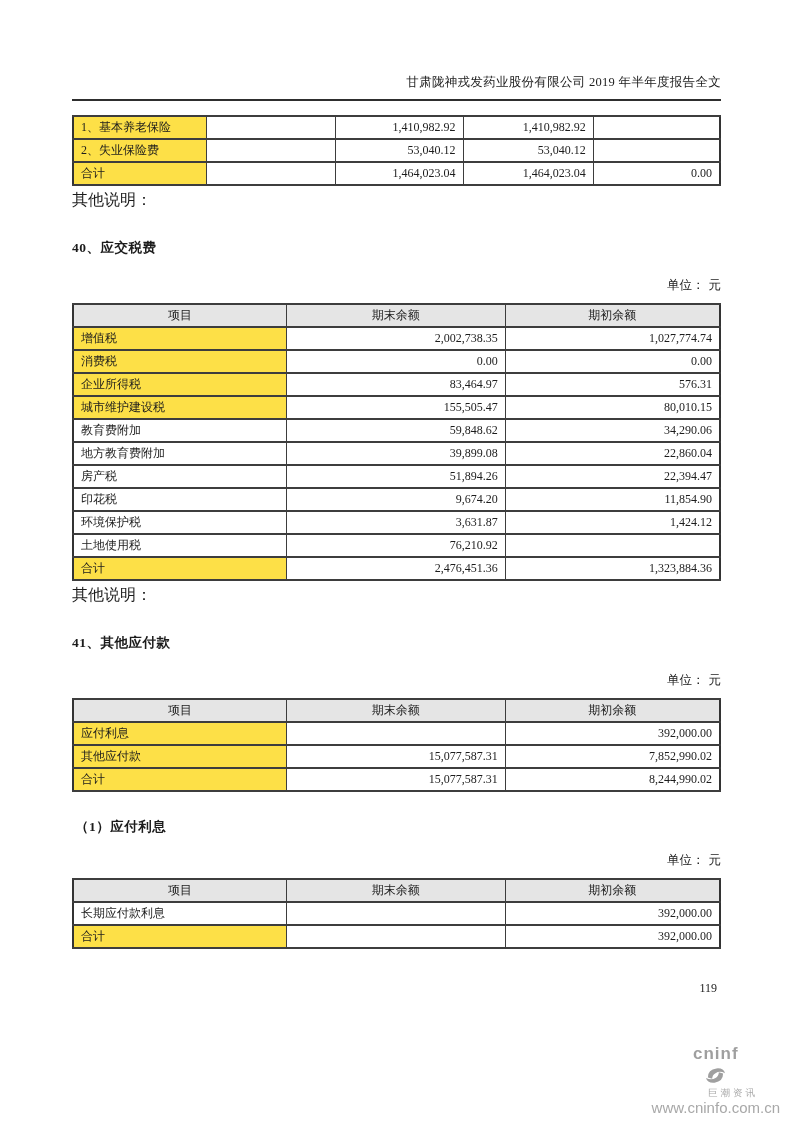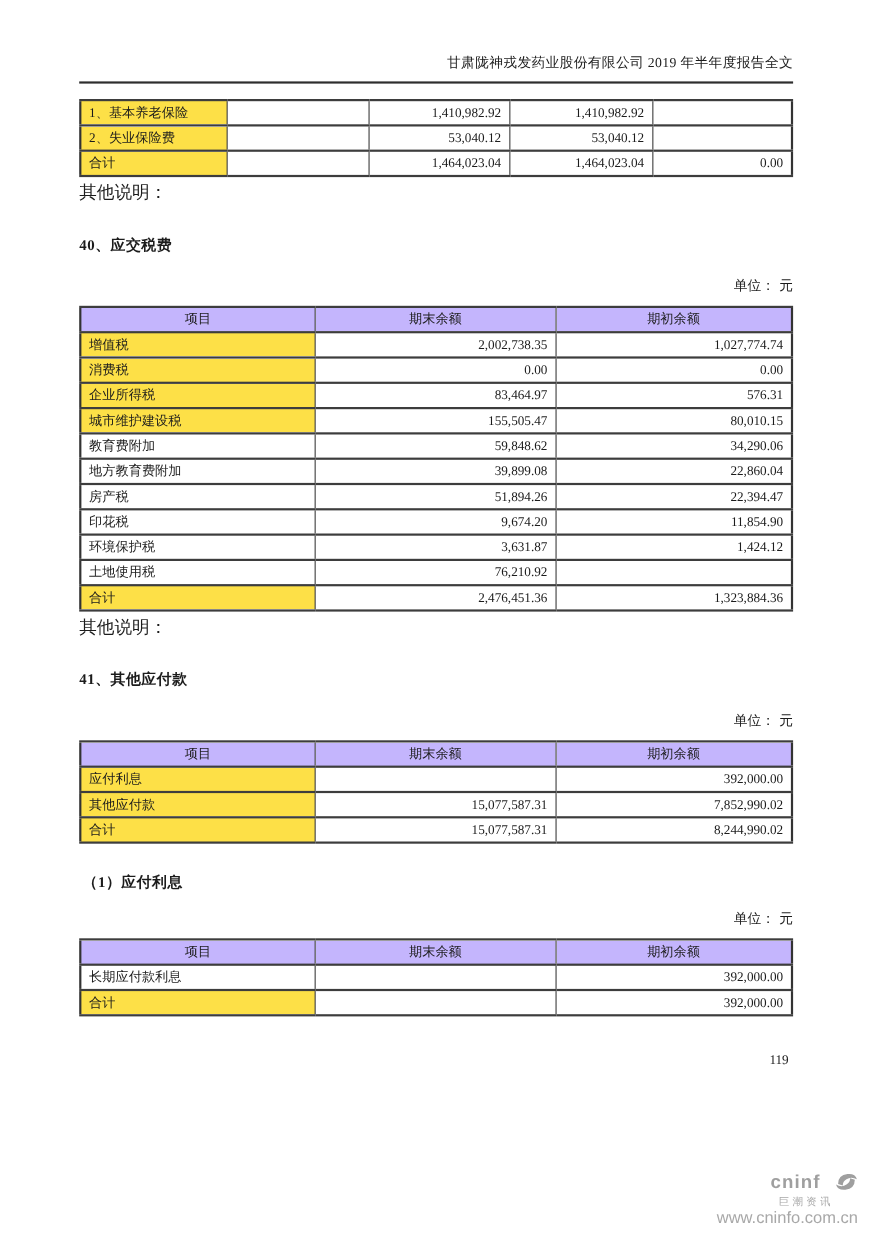--- a/index.html
+++ b/index.html
@@ -9,21 +9,21 @@
     width: 793px; height: 1122px;
     margin: 0 auto;
     background: #ffffff;
     font-family: "Liberation Serif", "DejaVu Serif", serif;
     color: #1c1c1c;
     overflow: hidden;
   }
   .content { margin: 0 72px; width: 649px; }
 
   .doc-header {
-    padding-top: 49px;
+    padding-top: 74px;
     padding-bottom: 8px;
     text-align: right;
     font-size: 12.5px;
     letter-spacing: 0.3px;
     border-bottom: 2px solid #2e2e2e;
   }
 
   table.rtable {
     width: 100%;
     border-collapse: collapse;
@@ -35,21 +35,21 @@
     border-left: 1px solid #3d3d3d;
     border-right: 1px solid #3d3d3d;
     border-top: 2px solid #3d3d3d;
     border-bottom: 2px solid #3d3d3d;
     height: 20px;
     padding: 2px 7px;
     overflow: hidden;
     white-space: nowrap;
   }
   table.rtable th {
-    background: #c4b5fd;
+    background: #e5e5e5;
     font-weight: normal;
     text-align: center;
   }
   td.lbl { text-align: left; }
   td.val { text-align: right; }
   td.shade { background: #fde047; }
 
   .note { font-size: 16px; margin-top: 4px; }
 
   .section-heading {
@@ -85,21 +85,23 @@
     right: 13px;
     bottom: 6px;
     text-align: right;
     color: #a3a3a3;
     font-family: "Liberation Sans", "DejaVu Sans", sans-serif;
     line-height: 1.15;
   }
   .wm-brand-row {
     display: flex;
     justify-content: flex-end;
-    gap: 13px;
+    align-items: center;
+    gap: 3px;
+    flex-direction: column;
   }
   .wm-brand {
     font-weight: bold;
     font-size: 17px;
     letter-spacing: 1px;
     color: #9f9f9f;
   }
   .wm-cn {
     font-size: 9.5px;
     letter-spacing: 3px;

